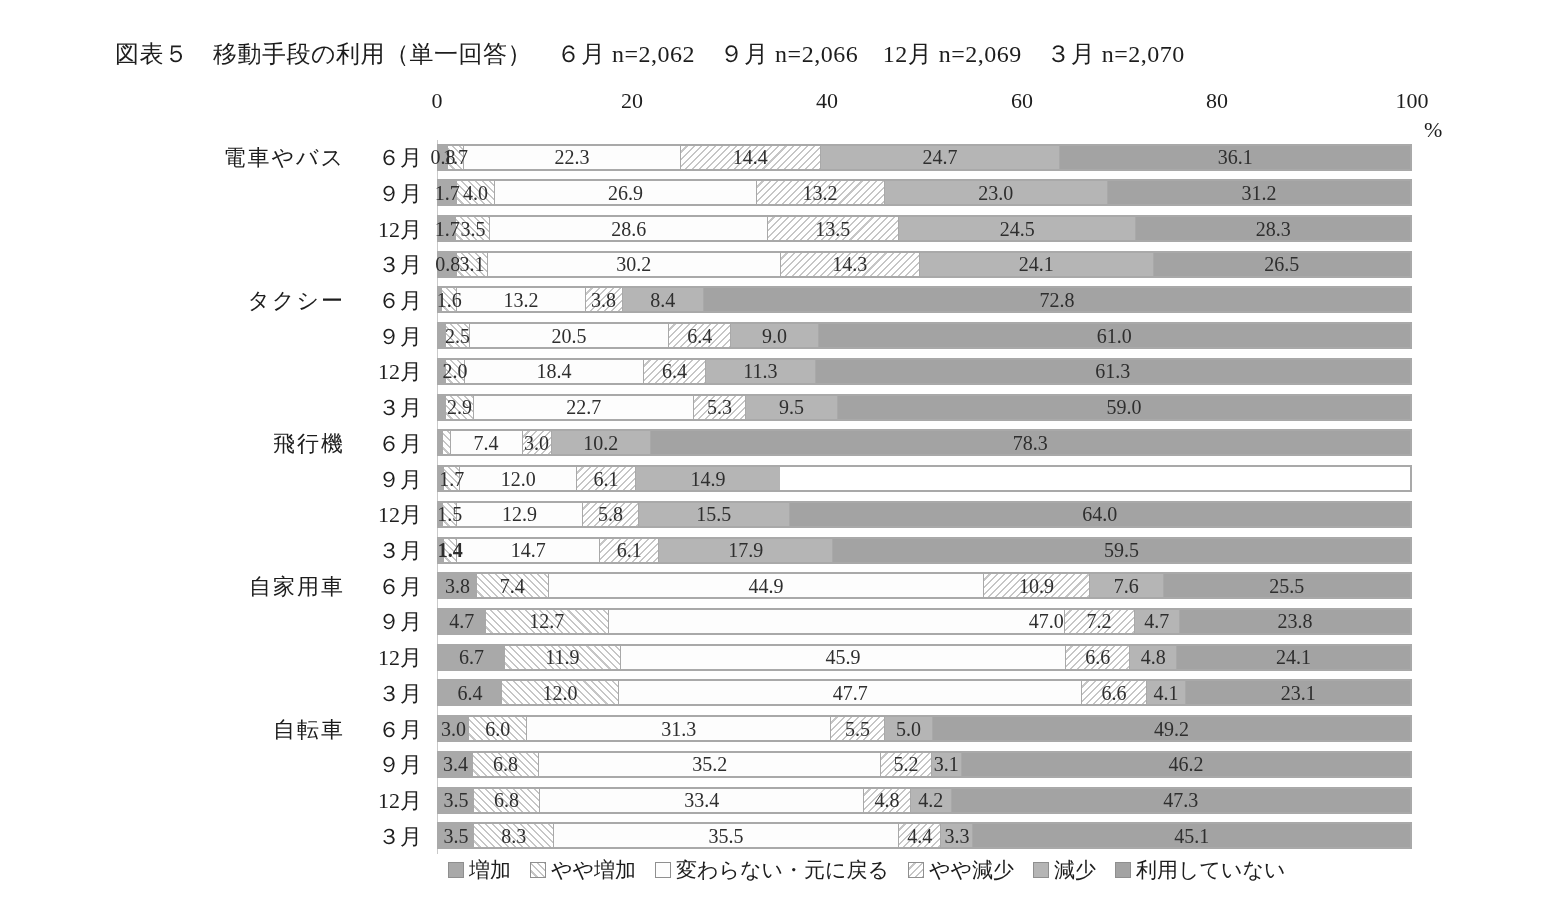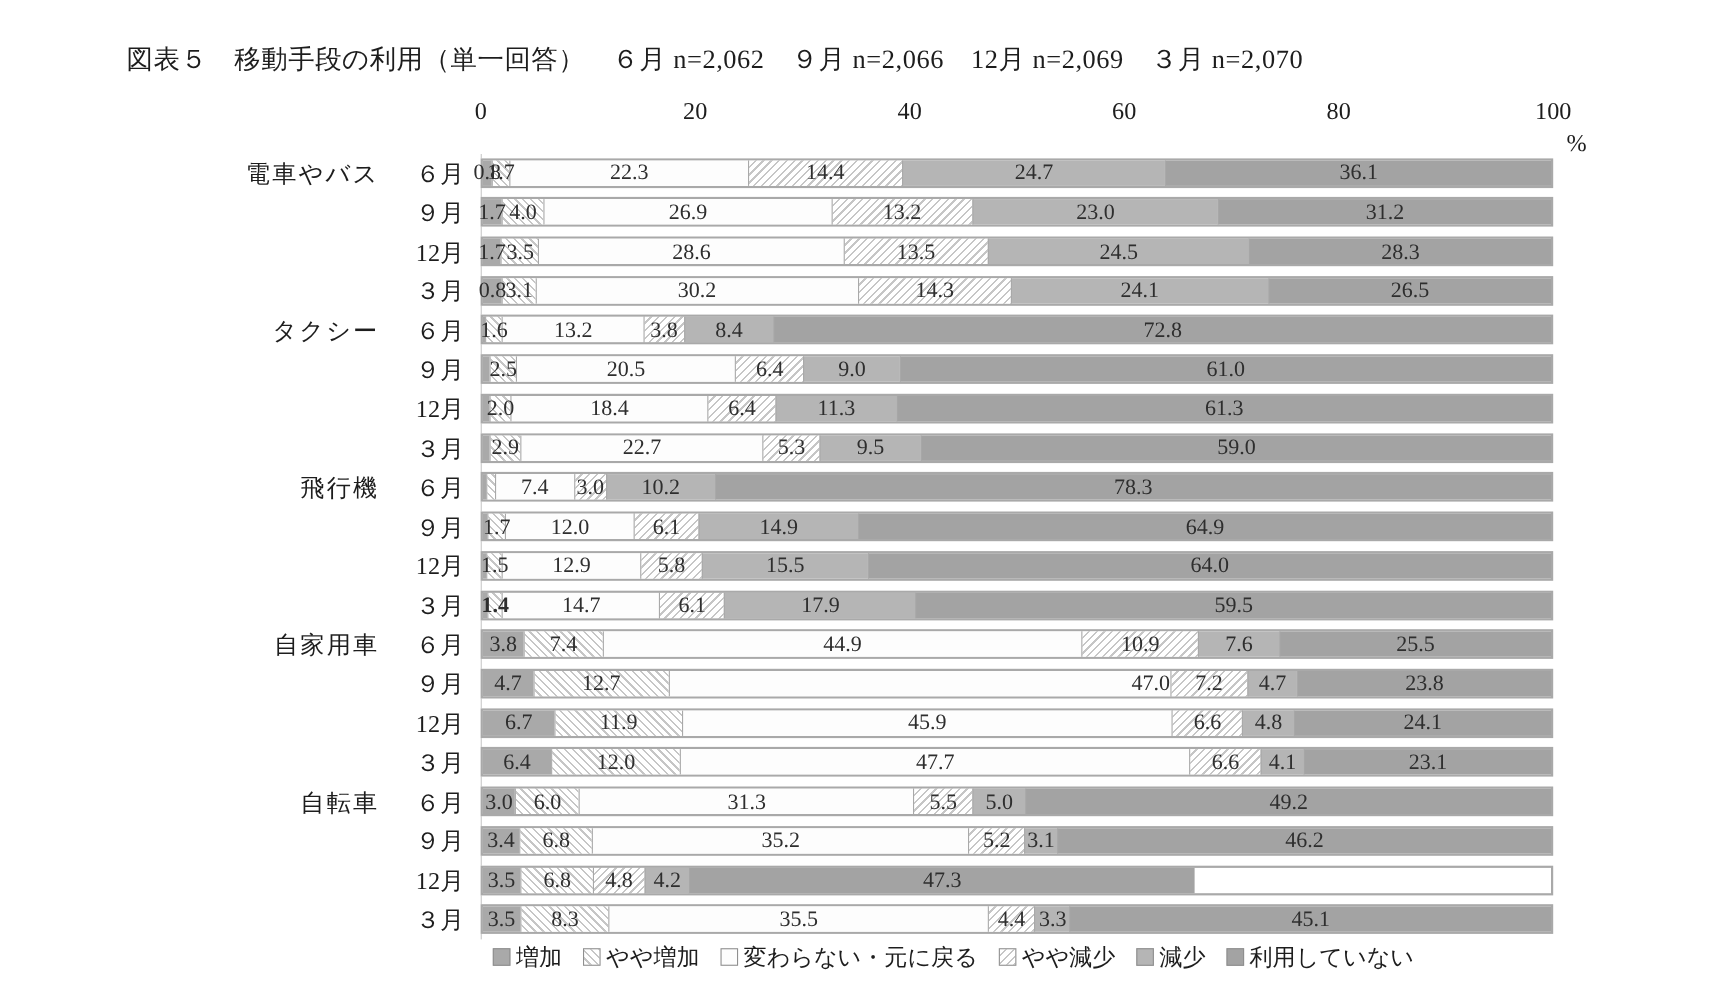--- a/index.html
+++ b/index.html
@@ -261,23 +261,20 @@
         </div>
         <div class="seg f2" style="width: 12%;">
           <span class="seg-label">12.0</span>
         </div>
         <div class="seg f3" style="width: 6.1%;">
           <span class="seg-label">6.1</span>
         </div>
         <div class="seg f4" style="width: 14.9%;">
           <span class="seg-label">14.9</span>
         </div>
-        <div class="seg f5" style="width: 64.9%;">
-          <span class="seg-label">64.9</span>
-        </div>
       </div>
       <div class="month-label" style="top: 500.3px;">12月</div>
       <div class="bar" style="top: 500.8px;">
         <div class="seg f0" style="width: 0.3%;"></div>
         <div class="seg f1" style="width: 1.5%;">
           <span class="seg-label">1.5</span>
         </div>
         <div class="seg f2" style="width: 12.9%;">
           <span class="seg-label">12.9</span>
         </div>
@@ -439,20 +436,23 @@
         </div>
       </div>
       <div class="month-label" style="top: 786.06px;">12月</div>
       <div class="bar" style="top: 786.56px;">
         <div class="seg f0" style="width: 3.5%;">
           <span class="seg-label">3.5</span>
         </div>
         <div class="seg f1" style="width: 6.8%;">
           <span class="seg-label">6.8</span>
         </div>
+        <div class="seg f2" style="width: 33.4%;">
+          <span class="seg-label">33.4</span>
+        </div>
         <div class="seg f3" style="width: 4.8%;">
           <span class="seg-label">4.8</span>
         </div>
         <div class="seg f4" style="width: 4.2%;">
           <span class="seg-label">4.2</span>
         </div>
         <div class="seg f5" style="width: 47.3%;">
           <span class="seg-label">47.3</span>
         </div>
       </div>

